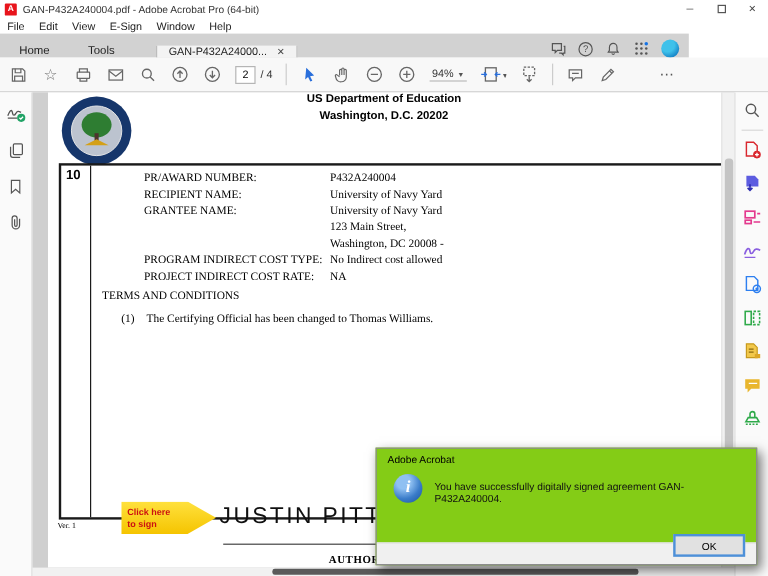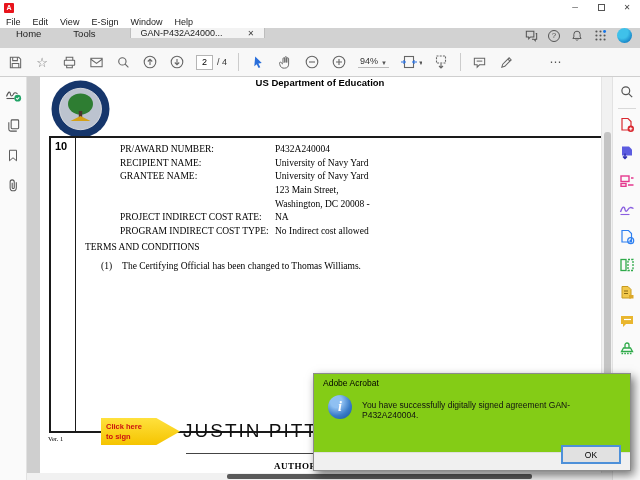--- a/index.html
+++ b/index.html
@@ -15,25 +15,25 @@
   #win-controls{margin-left:auto;display:flex;height:100%;}
   .winbtn{width:26px;display:flex;align-items:center;justify-content:center;color:#444;font-size:8px;}
   .maxbox{width:7px;height:7px;border:1px solid #555;}
 
   
   #menubar{position:absolute;left:0;top:15px;width:640px;height:13px;background:#fff;
     display:flex;align-items:center;font-size:9px;color:#222;}
   .menu-item{padding:0 6px;}
 
   
-  #tabbar{position:absolute;left:0;top:28px;width:640px;height:20px;background:#d2d2d2;
-    display:flex;align-items:flex-start;font-size:9.5px;color:#222;}
+  #tabbar{position:absolute;left:0;top:28px;width:574px;height:20px;background:#d2d2d2;
+    display:flex;align-items:flex-end;font-size:9.5px;color:#222;}
   .tab{display:flex;align-items:center;padding:0 16px;}
   .tab.active{background:#f3f3f3;border-left:1px solid #bdbdbd;border-right:1px solid #bdbdbd;
-    padding:0 10px;gap:25px;font-size:9px;margin-left:18px;}
+    padding:0 10px;gap:8px;font-size:9px;margin-left:18px;}
   .tab-close{font-size:8px;color:#444;}
   #tab-right{margin-left:auto;display:flex;align-items:center;gap:9px;padding-right:8px;}
   .tri{width:15px;height:15px;display:flex;align-items:center;justify-content:center;}
   #help-icon{width:12px;height:12px;border:1px solid #555;border-radius:50%;
     font-size:8px;color:#555;display:flex;align-items:center;justify-content:center;}
   #avatar{width:15px;height:15px;border-radius:50%;
     background:radial-gradient(circle at 35% 30%,#3fc1ea 0 40%,#1887c9 75%,#0f6ea8);}
 
   
   #toolbar{position:absolute;left:0;top:48px;width:640px;height:29px;background:#f8f8f8;
@@ -107,20 +107,21 @@
     border-top:1px solid #dfdfdf;}
   #ok-btn{position:absolute;right:9px;bottom:6px;width:60px;height:19px;background:#e1e1e1;
     border:2px solid #4d90d9;font-size:8.5px;color:#000;
     display:flex;align-items:center;justify-content:center;font-family:"Liberation Sans",sans-serif;}
 </style>
 </head>
 <body>
 
 <div id="titlebar">
   <div id="app-icon">A</div>
+  <span>GAN-P432A240004.pdf - Adobe Acrobat Pro (64-bit)</span>
   <div id="win-controls">
     <span class="winbtn">─</span>
     <span class="winbtn">
         <span class="maxbox"></span>
       </span>
     <span class="winbtn">✕</span>
   </div>
 </div>
 
 <div id="menubar">
@@ -372,20 +373,21 @@
       <ellipse cx="30" cy="29" rx="29" ry="28.5" fill="#16366b"></ellipse>
       <ellipse cx="30" cy="29" rx="21" ry="20.7" fill="#bcc3cf"></ellipse>
       <ellipse cx="30" cy="24" rx="12.5" ry="10.5" fill="#2e7d32"></ellipse>
       <rect x="28.3" y="31" width="3.4" height="8" fill="#4e342e"></rect>
       <path d="M20 41l10-5 10 5z" fill="#d4a017"></path>
       <ellipse cx="30" cy="29" rx="21" ry="20.7" fill="none" stroke="#e8e8e8" stroke-width="0.8"></ellipse>
     </svg>
 
     <div id="doc-head">
       <div class="dh1">US Department of Education</div>
+      <div class="dh2">Washington, D.C. 20202</div>
     </div>
 
     <div id="docbox">
       <div id="docbox-divider"></div>
       <div id="block-number">10</div>
 
       <div id="fields">
         <div class="frow">
           <span class="flabel">PR/AWARD NUMBER:</span>
           <span class="fvalue">P432A240004</span>
@@ -400,26 +402,26 @@
           </div>
         <div class="frow">
           <span class="flabel"></span>
           <span class="fvalue">123 Main Street,</span>
           </div>
         <div class="frow">
           <span class="flabel"></span>
           <span class="fvalue">Washington, DC 20008 -</span>
           </div>
         <div class="frow">
+          <span class="flabel">PROGRAM INDIRECT COST TYPE:</span>
+          <span class="fvalue">No Indirect cost allowed</span>
+          </div>
+        <div class="frow">
           <span class="flabel">PROJECT INDIRECT COST RATE:</span>
           <span class="fvalue">NA</span>
-          </div>
-        <div class="frow">
-          <span class="flabel">PROGRAM INDIRECT COST TYPE:</span>
-          <span class="fvalue">No Indirect cost allowed</span>
           </div>
       </div>
 
       <div id="terms-head">TERMS AND CONDITIONS</div>
       <div id="terms-item">
         <span>(1)</span>
         <span>The Certifying Official has been changed to Thomas Williams.</span>
       </div>
 
       <div id="sign-tag">

